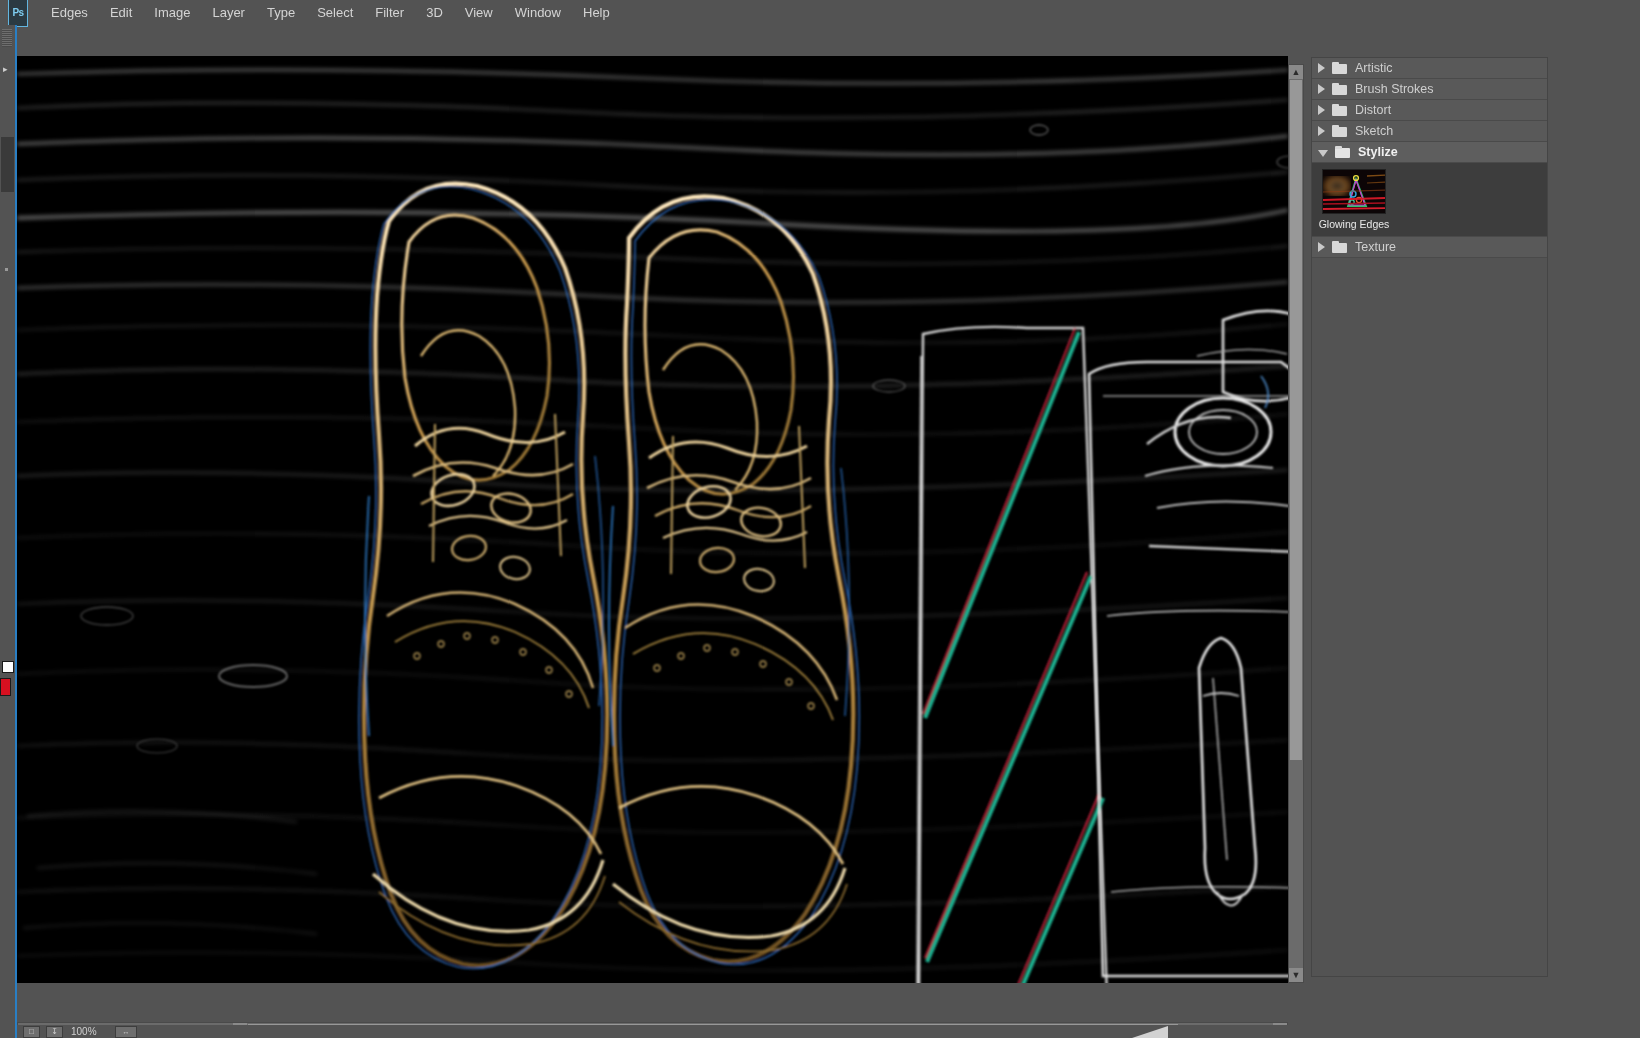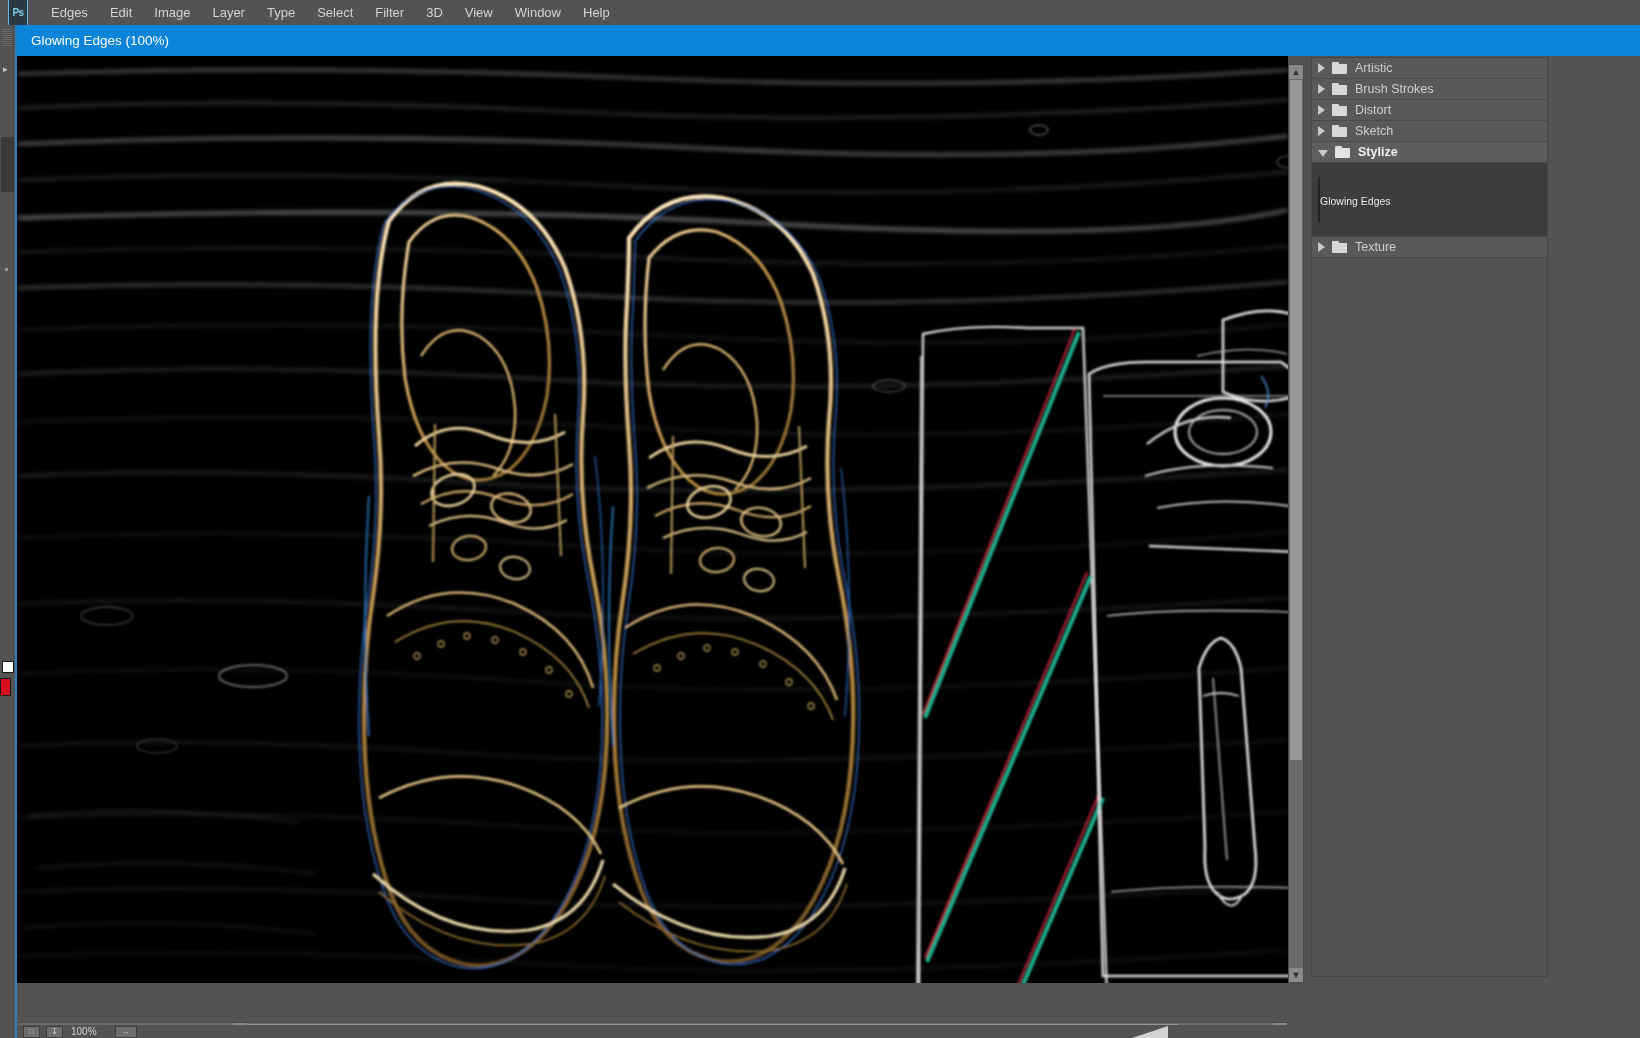--- a/index.html
+++ b/index.html
@@ -176,21 +176,21 @@
   .folder-ic.open::before { background:#e4e4e4; }
   .cat-label { color:#cfcfcf; font-size:12.5px; }
   .cat-label.bold { color:#f0f0f0; font-weight:bold; }
 
   .filter-grid {
     background:#3d3d3d; padding:6px 0 6px 6px;
     display:flex; flex-wrap:wrap; min-height:74px;
     border-bottom:1px solid #4a4a4a;
   }
   .filter-cell {
-    width:72px; display:flex; flex-direction:row; align-items:center;justify-content:space-between;
+    width:72px; display:flex; flex-direction:column; align-items:center;justify-content:space-between;
   }
   .filter-thumb {
     width:64px; height:45px; border:1px solid #222;
     background:#0a0506; position:relative; overflow:hidden;
   }
   .filter-name {
     color:#e8e8e8; font-size:10.5px; margin-top:3px; text-align:center;
     white-space:nowrap;
   }
   .panel-empty { background:#535353; height:660px; }
@@ -208,23 +208,20 @@
     <div class="menu-item">Layer</div>
     <div class="menu-item">Type</div>
     <div class="menu-item">Select</div>
     <div class="menu-item">Filter</div>
     <div class="menu-item">3D</div>
     <div class="menu-item">View</div>
     <div class="menu-item">Window</div>
     <div class="menu-item">Help</div>
   </div>
 
-  <div class="titlebar">
-    <div class="titlebar-text">Glowing Edges (100%)</div>
-  </div>
 
   <div class="left-rail">
     <div class="rail-grip"></div>
     <div class="rail-expander">▸</div>
     <div class="rail-tool-dark"></div>
     <div class="rail-dot"></div>
     <div class="swatch-fg"></div>
     <div class="swatch-bg"></div>
   </div>
   <div class="rail-blue-line"></div>

